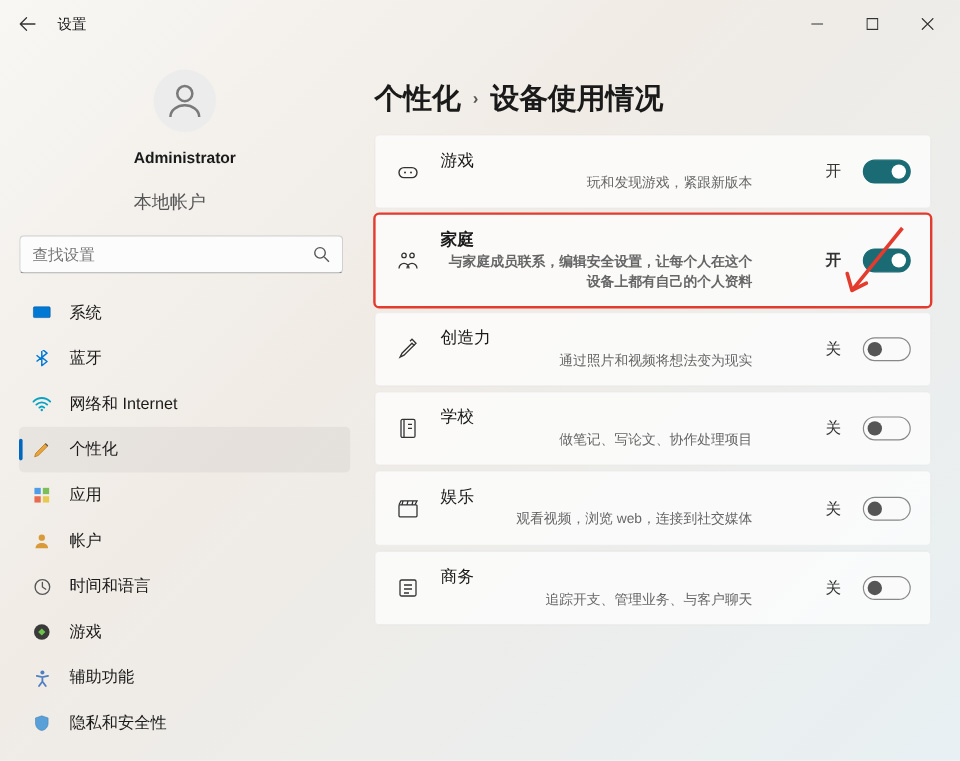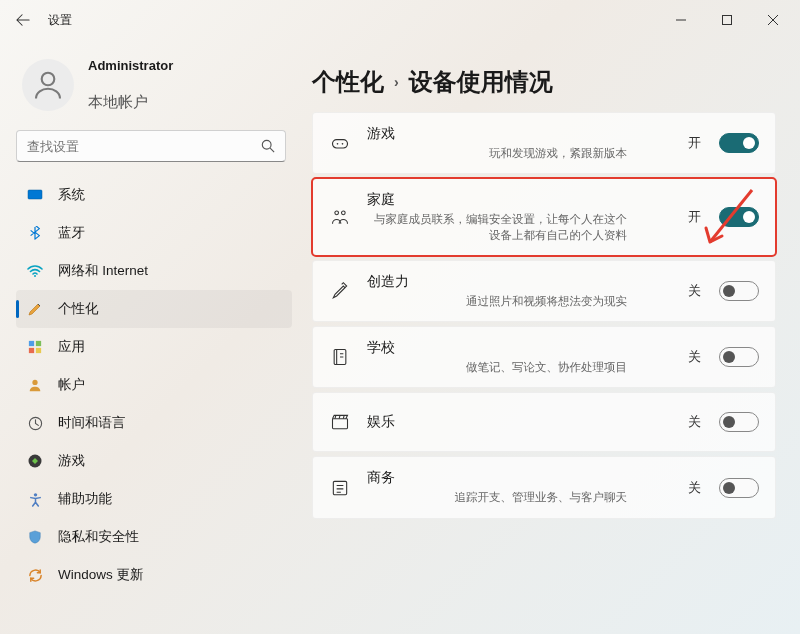--- a/index.html
+++ b/index.html
@@ -17,21 +17,21 @@
     cursor: pointer; border-radius: 4px;
   }
   .tb-title { font-size: 12px; margin-left: 6px; }
   .tb-spacer { flex: 1; }
   .tb-btn {
     width: 46px; height: 30px; display: flex; align-items: center; justify-content: center;
     cursor: pointer;
   }
   .container { display: flex; height: calc(634px - 40px); }
   .sidebar { width: 300px; padding: 8px 8px 8px 16px; display: flex; flex-direction: column; }
-  .user-row { display: flex; align-items: center; padding: 10px 6px 18px 6px; gap: 14px; }
+  .user-row { display: flex; align-items: center; padding: 10px 6px 18px 6px; gap: 14px; flex-direction: column; }
   .avatar {
     width: 52px; height: 52px; border-radius: 50%; background: #ececec;
     display: flex; align-items: center; justify-content: center;
   }
   .user-name { font-size: 13px; font-weight: 600; }
   .user-sub  { font-size: 15px; color: #555; margin-top: 20px; }
   .search {
     display: flex; align-items: center; background: #fcfcfc;
     border: 1px solid #d0d0d0; border-bottom: 1.5px solid #888;
     border-radius: 4px; height: 32px; padding: 0 10px; margin: 0 6px 14px 0;
@@ -63,21 +63,21 @@
   .intro { font-size: 13px; color: #333; line-height: 1.5; margin-bottom: 16px; }
   .intro a { color: #0067c0; text-decoration: none; cursor: pointer; }
   .cards { display: flex; flex-direction: column; gap: 4px; padding-bottom: 20px; }
   .card {
     background: rgba(255,255,255,0.72);
     border: 1px solid rgba(0,0,0,0.05);
     border-radius: 4px;
     display: flex; align-items: center; gap: 16px;
     padding: 12px 16px; min-height: 60px;
   }
-  .card.highlight { outline: 2px solid #e33b2e; outline-offset: -1px; }
+  .card.highlight { outline: 2px solid #e33b2e; outline-offset: -1px; font-weight: bold; }
   .card-icon {
     width: 22px; height: 22px; flex-shrink: 0;
     display: flex; align-items: center; justify-content: center; color: #333;
   }
   .card-body { flex: 1; min-width: 0; }
   .card-title { font-size: 14px; color: #1a1a1a; }
   .card-desc  { font-size: 11.5px; color: #666; margin-top: 2px; line-height: 1.4; max-width: 260px; text-align: right; }
   .card-state { font-size: 13px; color: #333; margin-right: 2px; }
   .toggle {
     width: 40px; height: 20px; border-radius: 10px; position: relative;
@@ -328,20 +328,21 @@
 
       <div class="card">
         <span class="card-icon">
             <svg width="20" height="20" viewBox="0 0 24 24">
               <rect x="3" y="8" width="18" height="12" rx="1" fill="none" stroke="#333" stroke-width="1.3"></rect>
               <path d="M3 8l2-4 16 0-2 4M7 4l-1 4M12 4l-1 4M17 4l-1 4" stroke="#333" stroke-width="1.3" fill="none"></path>
             </svg>
           </span>
         <div class="card-body">
           <div class="card-title">娱乐</div>
+          <div class="card-desc">观看视频，浏览 web，连接到社交媒体</div>
         </div>
         <span class="card-state">关</span>
         <div class="toggle off"></div>
       </div>
 
       <div class="card">
         <span class="card-icon">
             <svg width="20" height="20" viewBox="0 0 24 24">
               <rect x="4" y="4" width="16" height="16" rx="1.5" fill="none" stroke="#333" stroke-width="1.3"></rect>
               <path d="M8 9h8M8 13h8M8 17h5" stroke="#333" stroke-width="1.3"></path>

